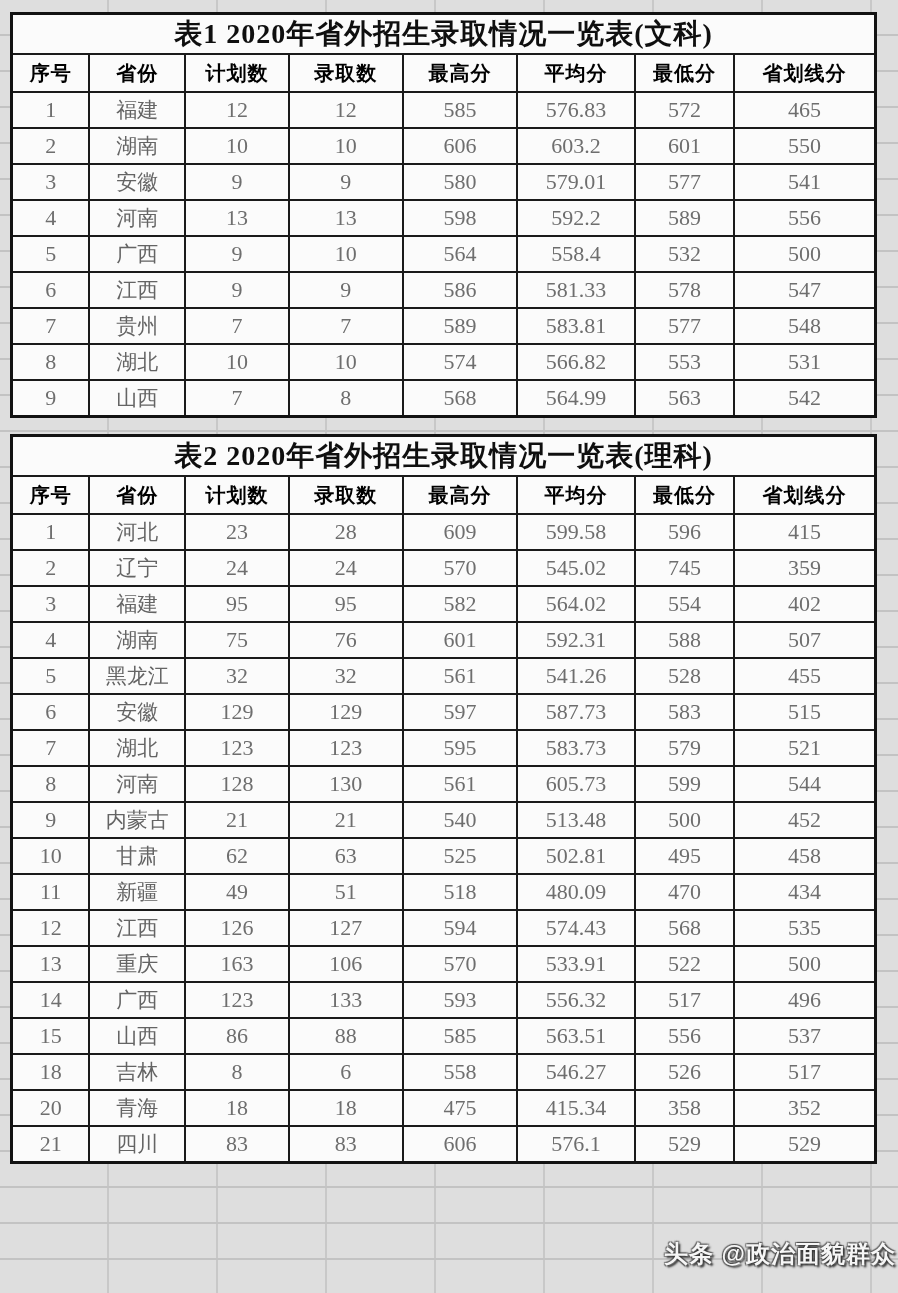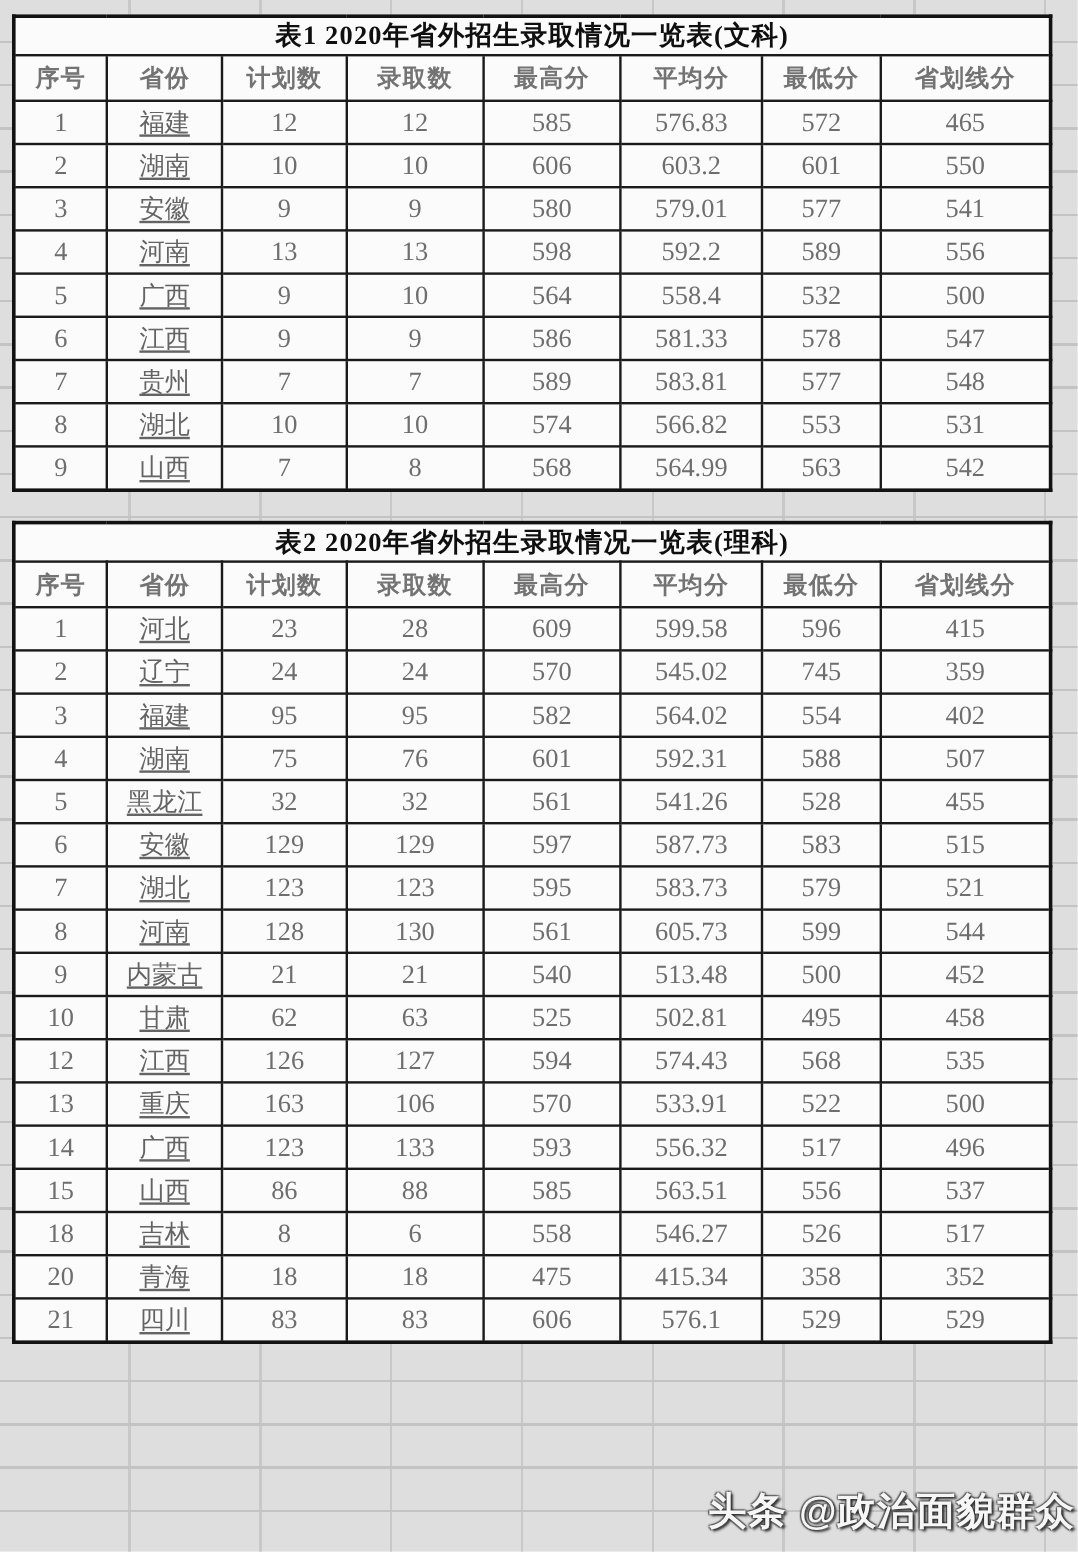--- a/index.html
+++ b/index.html
@@ -21,39 +21,38 @@
   }
   .data-table.t1{top:12px;}
   .data-table.t2{top:434px;border-radius:12px;}
   .data-table td,.data-table th{
     border:2px solid #1a1a1a;
     text-align:center;vertical-align:middle;
     padding:0;overflow:hidden;white-space:nowrap;
   }
   .data-table{border:3px solid #121212;}
   .title-cell{
-    height:27px;font-size:22px;font-weight:bold;color:#0f0f0f;
+    height:27px;font-size:28px;font-weight:bold;color:#0f0f0f;
     letter-spacing:1px;
   }
   .header-row th{
-    height:36px;font-size:20px;font-weight:bold;color:#737373;
+    height:36px;font-size:20px;font-weight:bold;color:#000000;
     letter-spacing:1px;
   }
   .body-row td{
     height:34px;font-size:22px;color:#6e6e6e;
   }
   .body-row td.province{
-    text-decoration:underline;
     text-underline-offset:3px;
     color:#646464;
     font-size:21px;
   }
   .watermark{
     position:absolute;top:1238px;right:2px;z-index:5;
-    font-size:32px;font-weight:bold;color:#f6f6f6;
+    font-size:24px;font-weight:bold;color:#f6f6f6;
     letter-spacing:1px;white-space:nowrap;
     font-family:"Liberation Sans","DejaVu Sans",sans-serif;
     text-shadow:
       2px 2px 2px rgba(45,45,45,0.95),
       -1px -1px 1px rgba(45,45,45,0.6),
       1px -1px 1px rgba(45,45,45,0.6),
       -1px 1px 1px rgba(45,45,45,0.6);
   }
 </style>
 </head>
@@ -302,20 +301,30 @@
           <td>10</td>
           <td class="province">甘肃</td>
           <td>62</td>
           <td>63</td>
           <td>525</td>
           <td>502.81</td>
           <td>495</td>
           <td>458</td>
         </tr>
         <tr class="body-row">
+          <td>11</td>
+          <td class="province">新疆</td>
+          <td>49</td>
+          <td>51</td>
+          <td>518</td>
+          <td>480.09</td>
+          <td>470</td>
+          <td>434</td>
+        </tr>
+        <tr class="body-row">
           <td>12</td>
           <td class="province">江西</td>
           <td>126</td>
           <td>127</td>
           <td>594</td>
           <td>574.43</td>
           <td>568</td>
           <td>535</td>
         </tr>
         <tr class="body-row">

